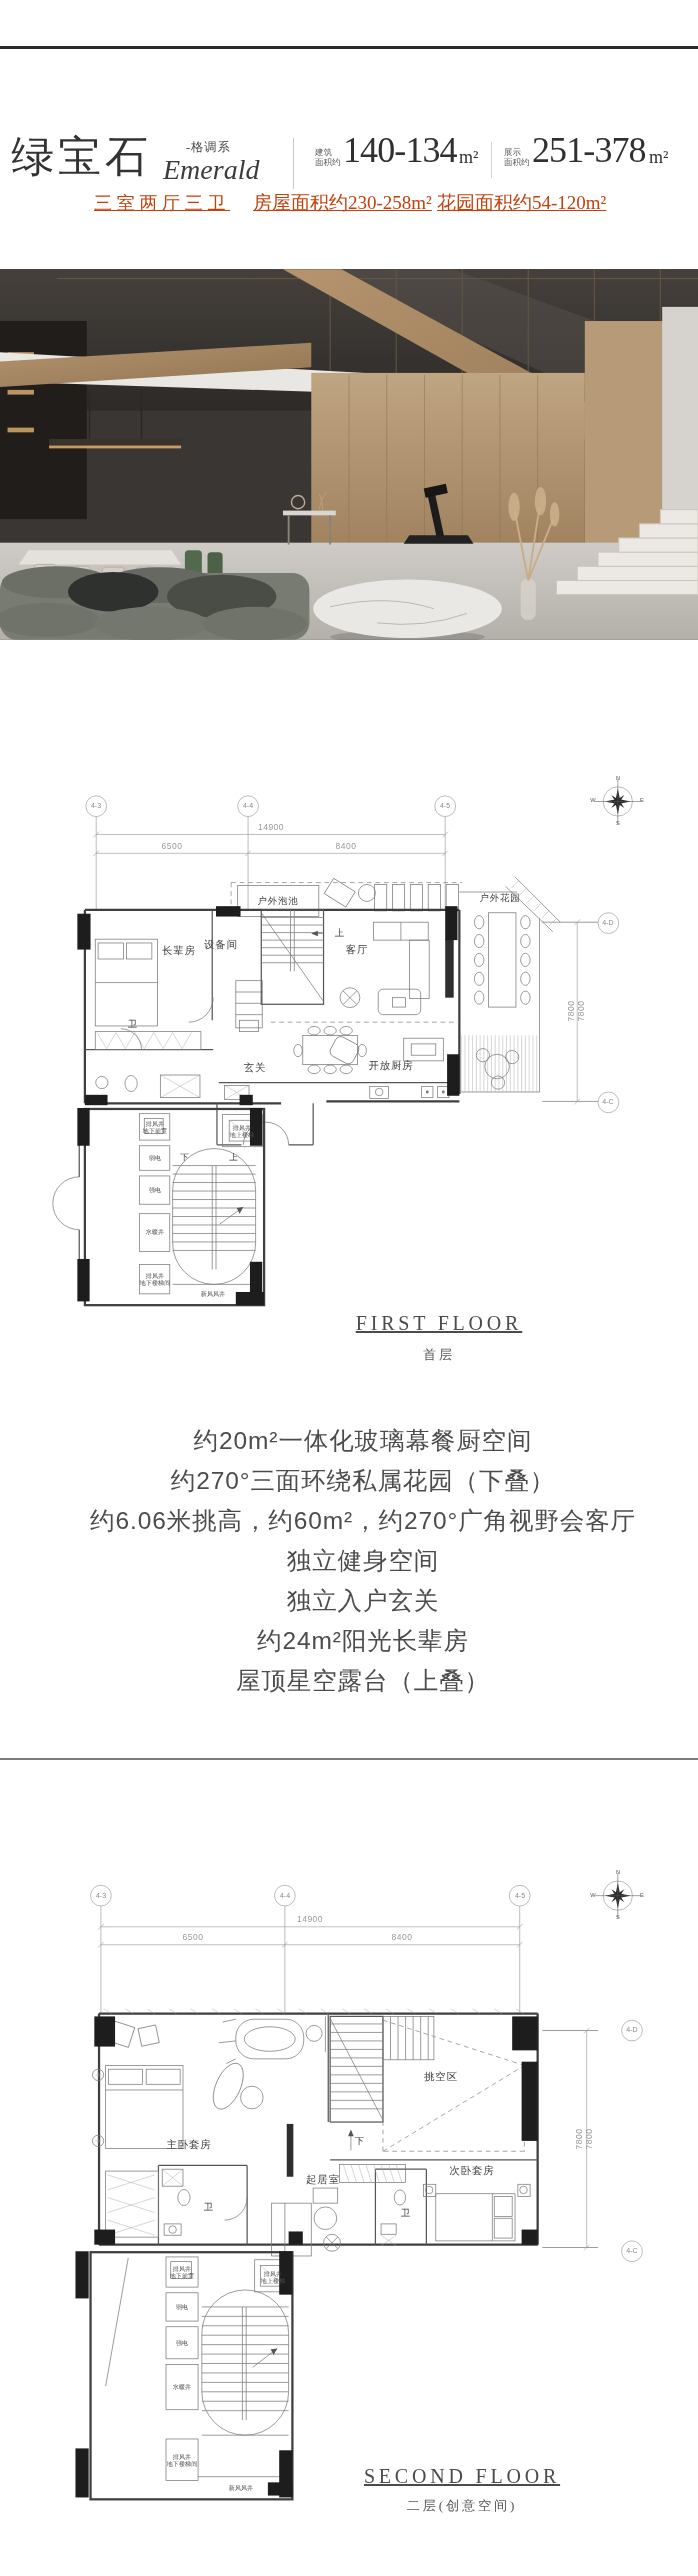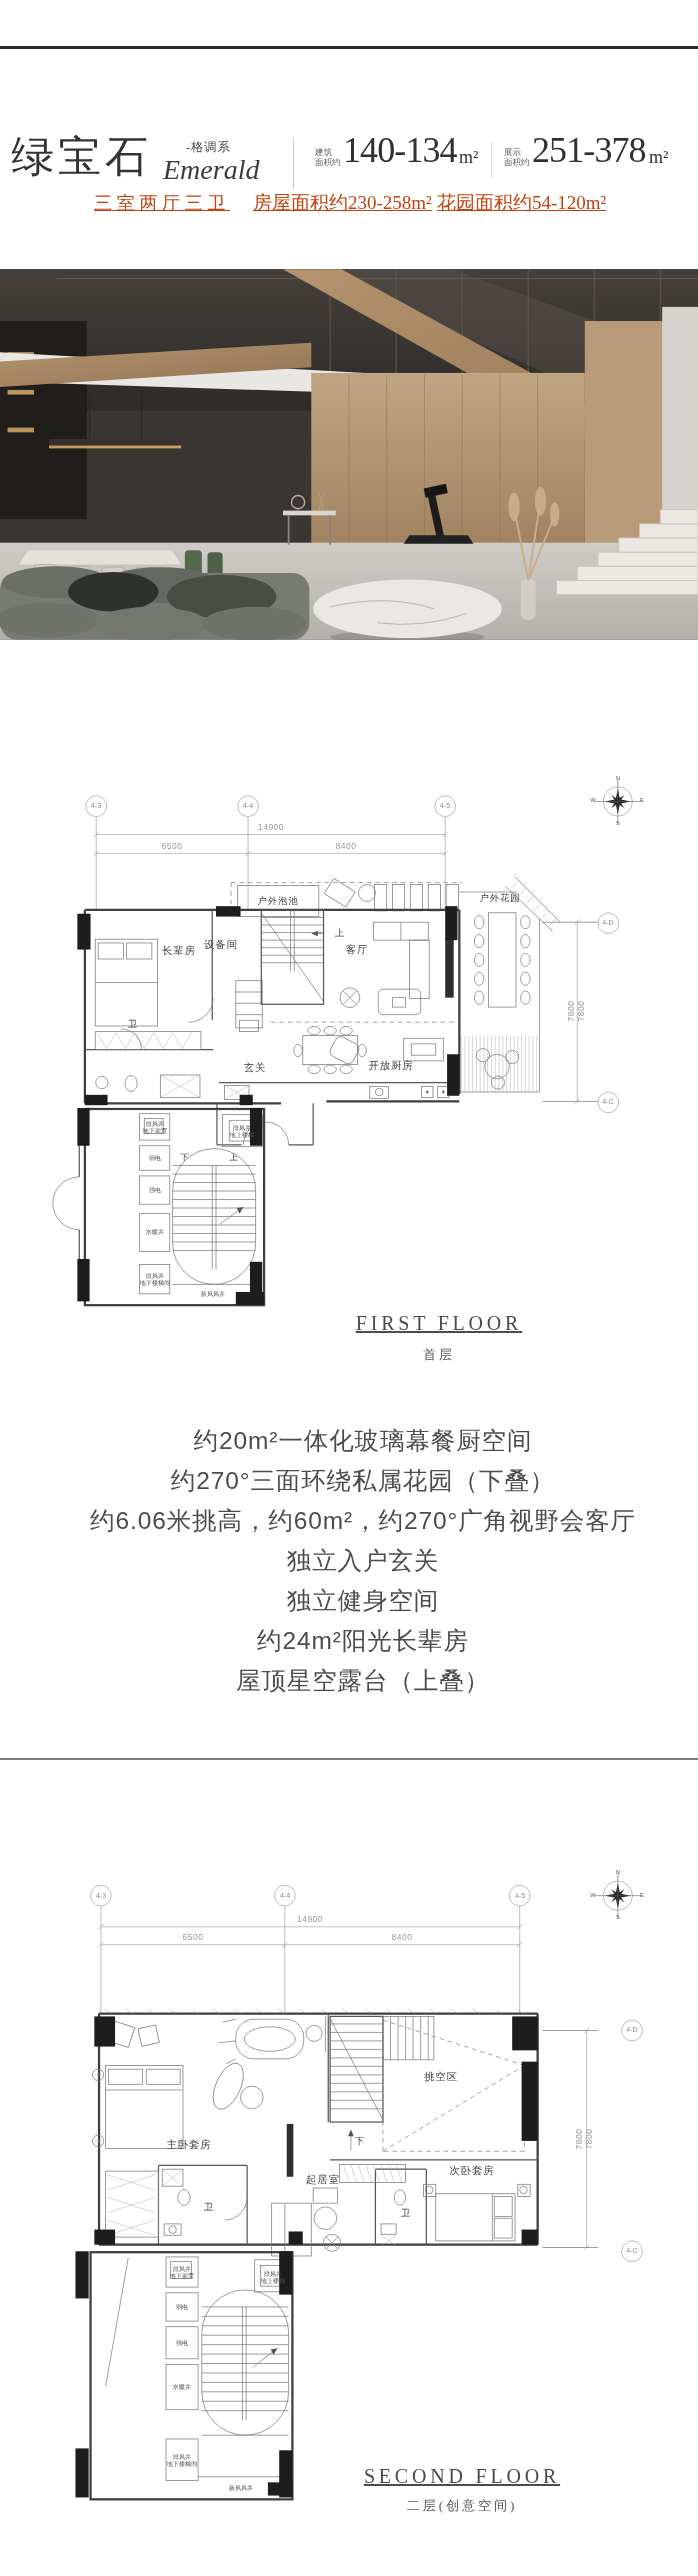--- a/index.html
+++ b/index.html
@@ -375,22 +375,22 @@
     <div class="lbl ax" style="left:608px;top:216px;">4-D</div>
     <div class="lbl ax" style="left:608px;top:395px;">4-C</div>
     <div class="cap-en" style="left:439px;top:616px;">FIRST FLOOR</div>
     <div class="cap-cn" style="left:439px;top:648px;">首层</div>
   </div>
 
   <div class="features">
     <div class="feature">约20m²一体化玻璃幕餐厨空间</div>
     <div class="feature">约270°三面环绕私属花园（下叠）</div>
     <div class="feature">约6.06米挑高，约60m²，约270°广角视野会客厅</div>
+    <div class="feature">独立健身空间</div>
     <div class="feature">独立入户玄关</div>
-    <div class="feature">独立健身空间</div>
     <div class="feature">约24m²阳光长辈房</div>
     <div class="feature">屋顶星空露台（上叠）</div>
   </div>
 
   <div class="divider"></div>
 
   <div class="abs" style="left:0;top:1839px;width:698px;height:717px;">
     <svg width="698" height="717" viewBox="0 0 740 760">
       <line class="axisl" x1="107" y1="71" x2="107" y2="184"></line>
       <line class="axisl" x1="302" y1="71" x2="302" y2="184"></line>

